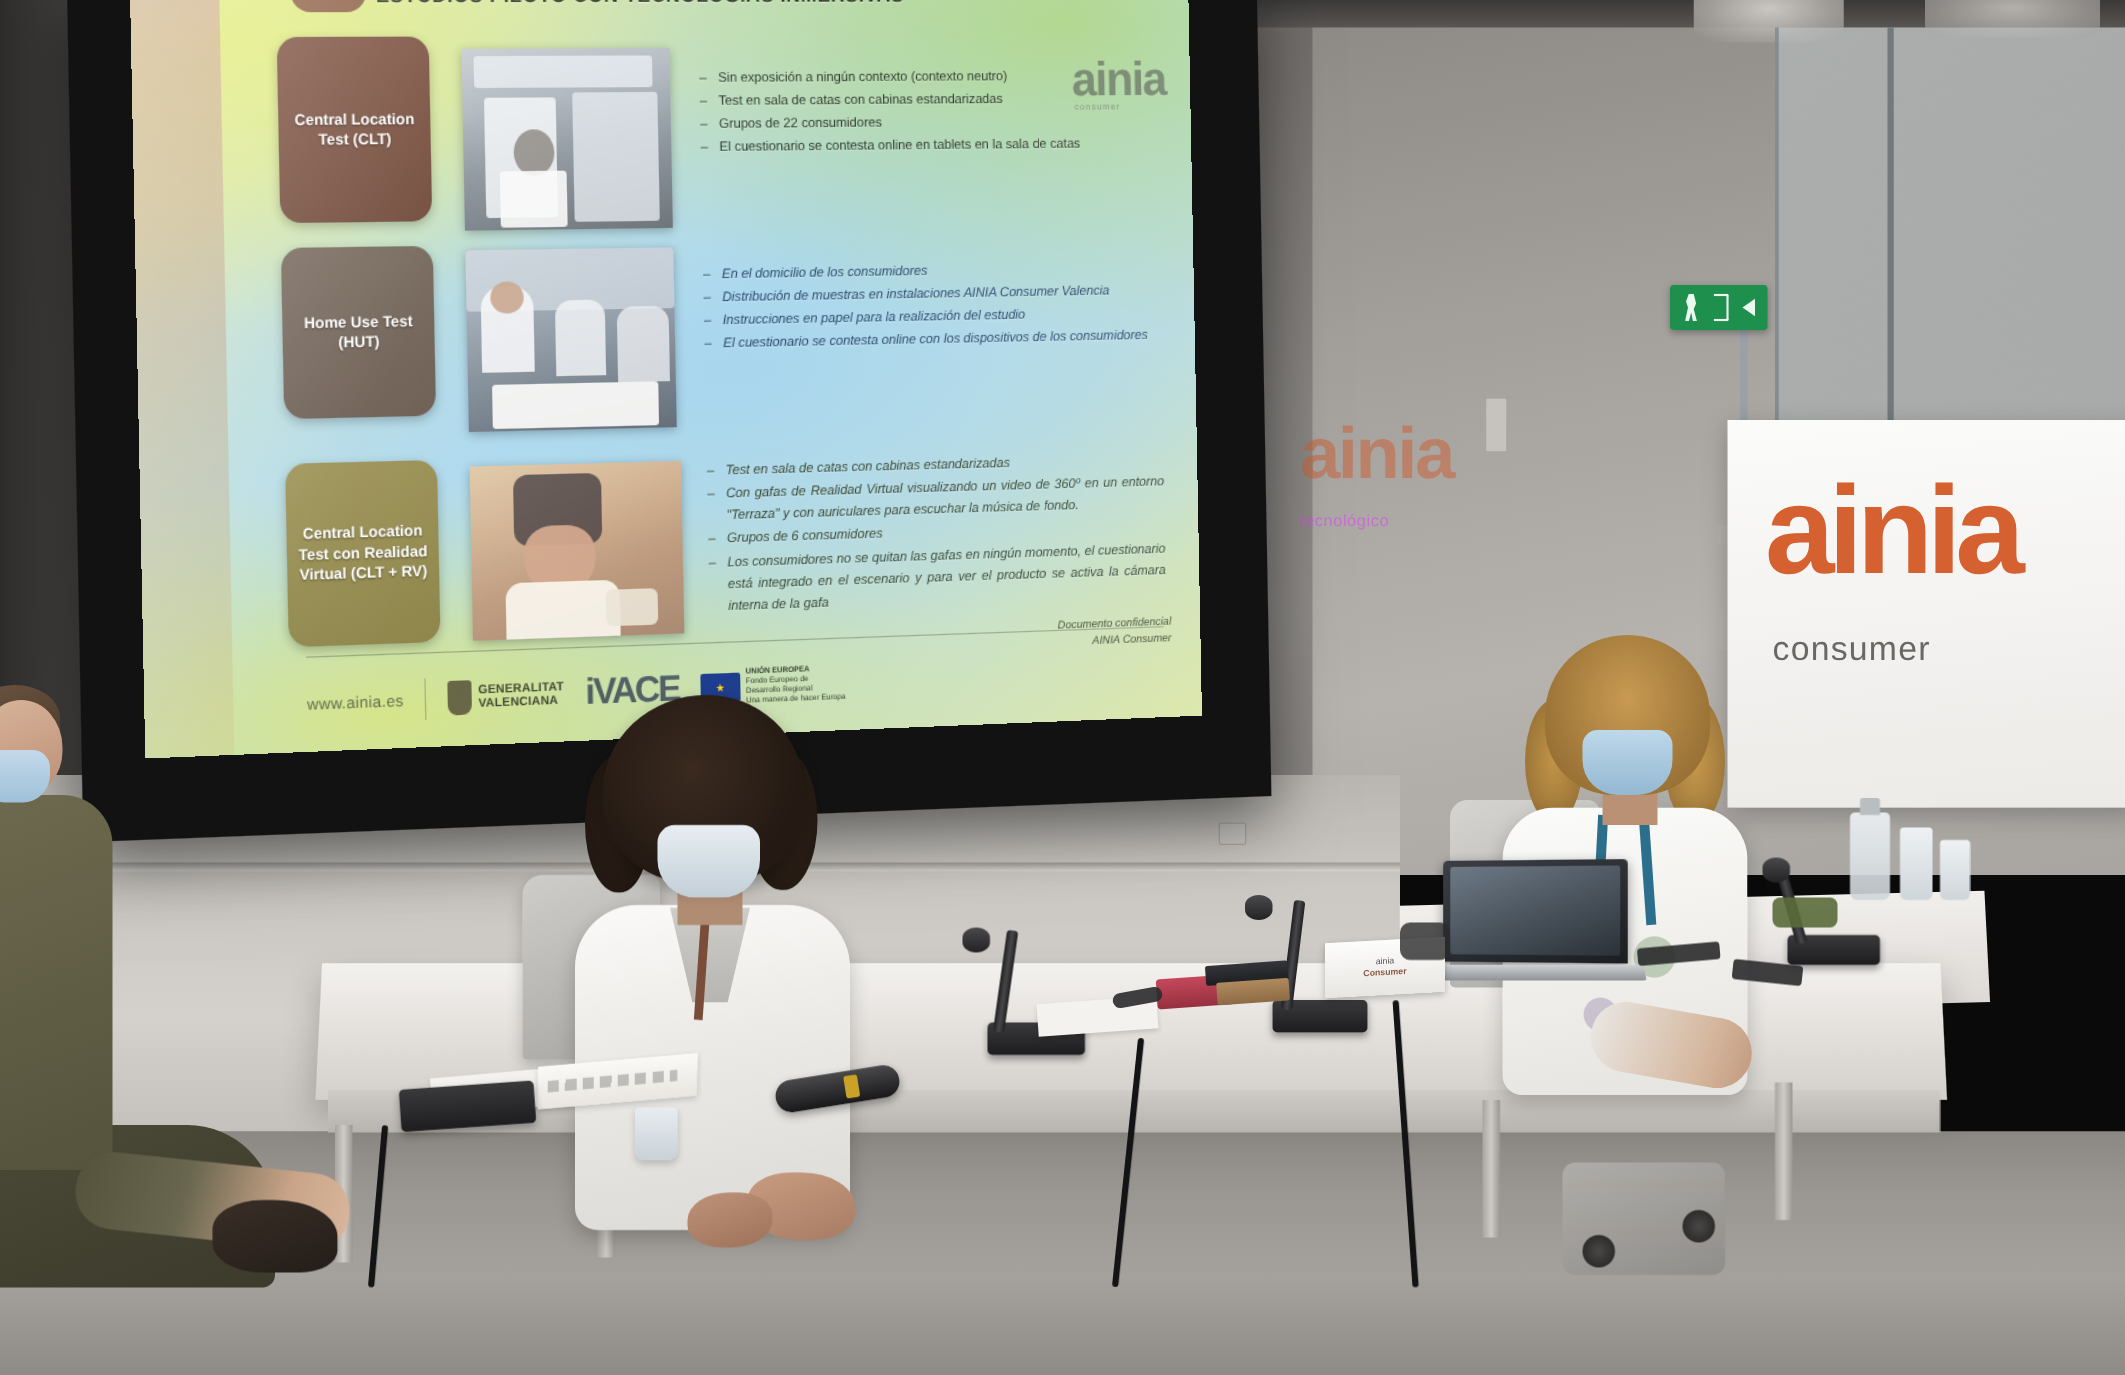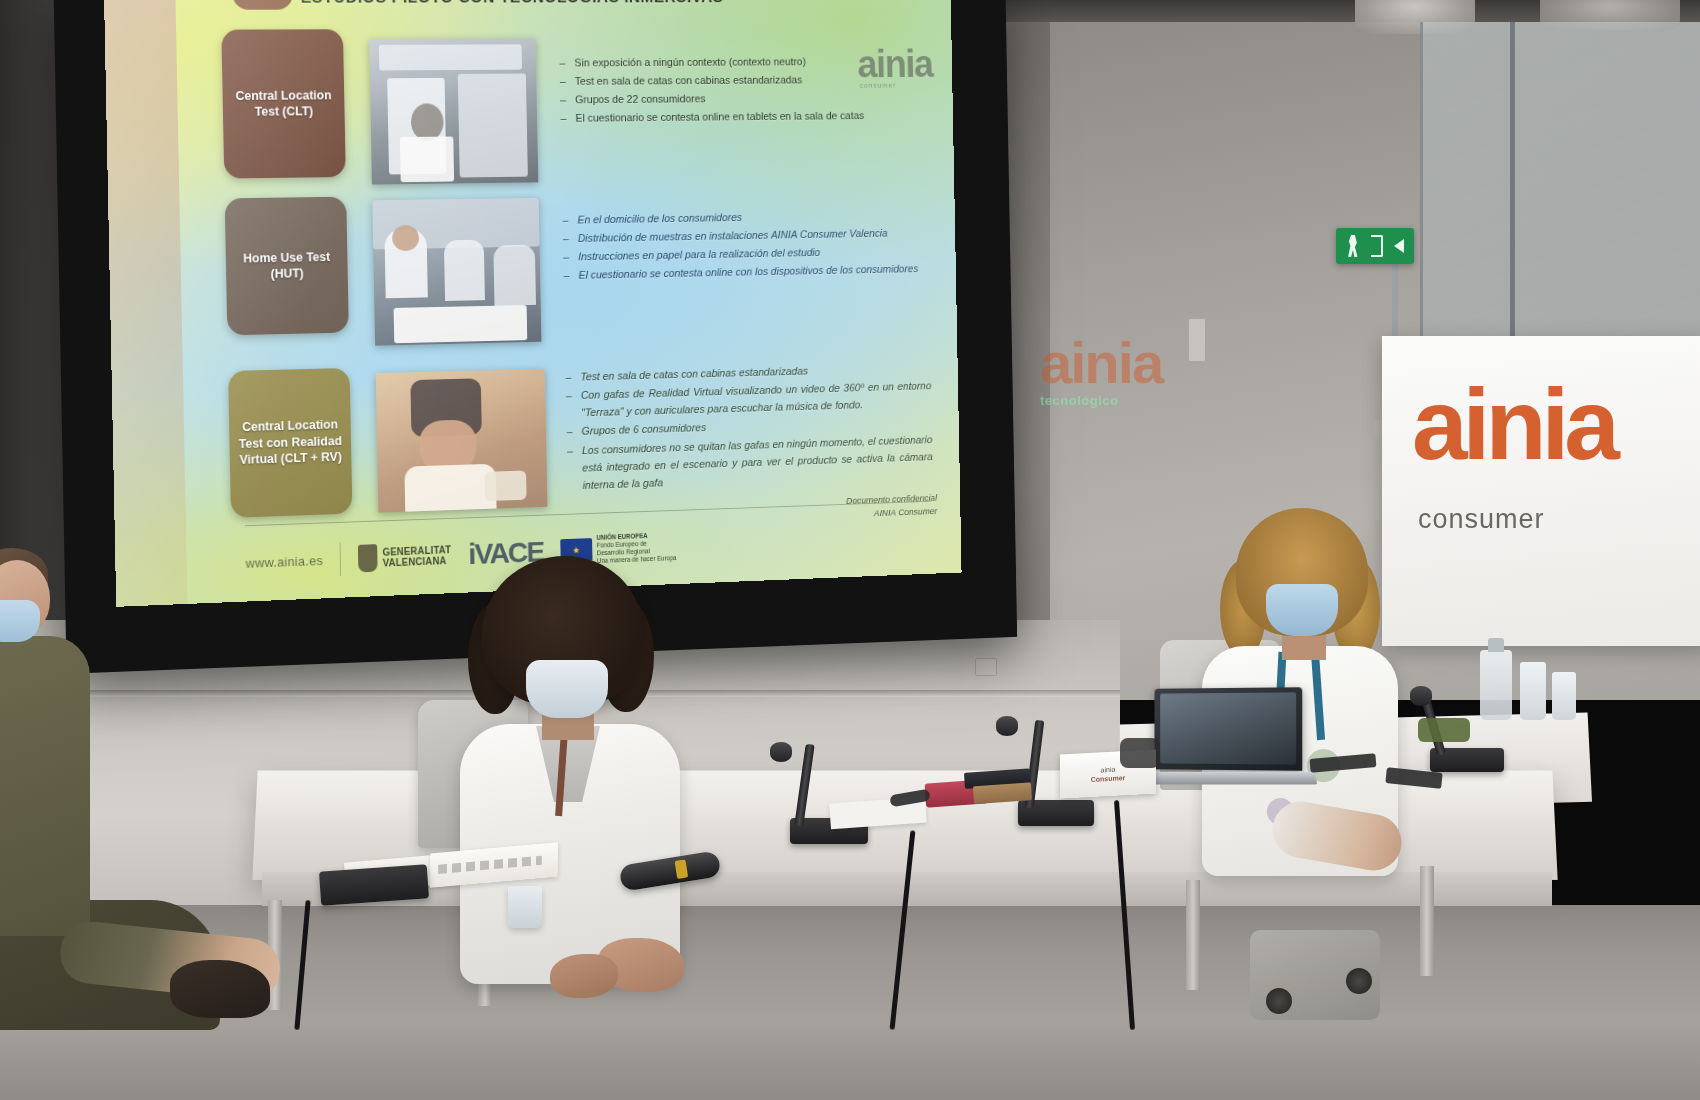--- a/index.html
+++ b/index.html
@@ -127,21 +127,21 @@
   .f-ivace { font-size:30px; font-weight:700; color:#3c4a5a; letter-spacing:-2px; opacity:.85; }
   .f-eu { display:flex; align-items:center; gap:5px; }
   .f-eu .flag { width:34px; height:24px; background:#1b3a8c; border-radius:2px;
     display:flex; align-items:center; justify-content:center; color:#ffd617; font-size:9px; }
   .f-eu .txt { font-size:6.5px; color:#2f3a2a; line-height:1.25; }
 
   
   .wall-logo { position:absolute; left:1040px; top:338px; }
   .wall-logo .big { font-size:58px; font-weight:700; color:#c9633a; letter-spacing:-2px;
     opacity:.55; line-height:.85; }
-  .wall-logo .small { font-size:13px; color:#86efac; opacity:.6; margin-top:6px; letter-spacing:.5px;font-weight:bold; }
+  .wall-logo .small { font-size:13px; color:#d946ef; opacity:.6; margin-top:22px; letter-spacing:.5px; }
 
   .banner { position:absolute; left:1382px; top:336px; width:330px; height:310px;
     background:linear-gradient(175deg,#fbfbfa,#eceae7);
     box-shadow:0 6px 20px rgba(0,0,0,.25); }
   .banner .big { position:absolute; left:30px; top:48px; font-size:100px; font-weight:700;
     color:#d4612f; letter-spacing:-5px; line-height:.8; }
   .banner .small { position:absolute; left:36px; top:168px; font-size:27px; color:#6a6864;
     letter-spacing:1px; }
   .banner-mount { position:absolute; left:1374px; top:420px; width:12px; height:16px;
     background:#b4b0ab; border-radius:2px; }

